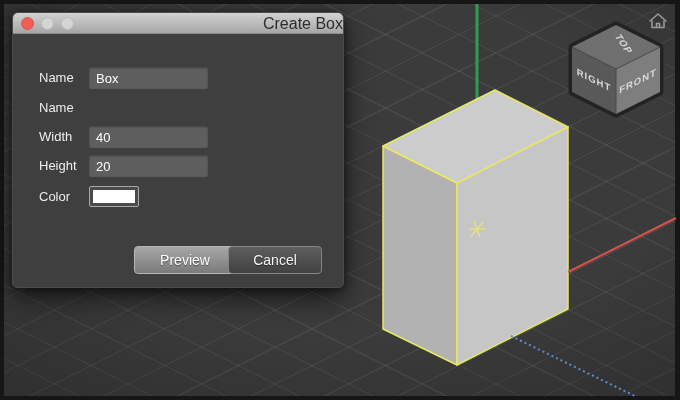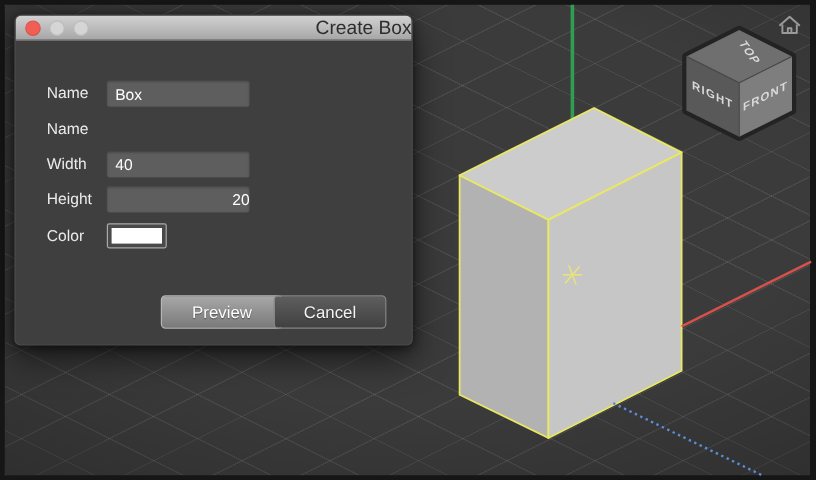--- a/index.html
+++ b/index.html
@@ -104,21 +104,21 @@
 
     <div class="field-label" style="top:54px">Name</div>
     <input class="field-input" style="top: 54px;" type="text" value="Box">
 
     <div class="field-label" style="top:84px">Name</div>
 
     <div class="field-label" style="top:113px">Width</div>
     <input class="field-input" style="top: 113px;" type="text" value="40">
 
     <div class="field-label" style="top:142px">Height</div>
-    <input class="field-input" style="top: 142px; text-align: right;" type="text" value="20">
+    <input class="field-input" style="top: 142px;" type="text" value="20">
 
     <div class="field-label" style="top:173px">Color</div>
     <button class="color-swatch">
       <span class="swatch-inner"></span>
     </button>
 
     <button class="btn preview">Preview</button>
     <button class="btn cancel">Cancel</button>
   </div>
 

